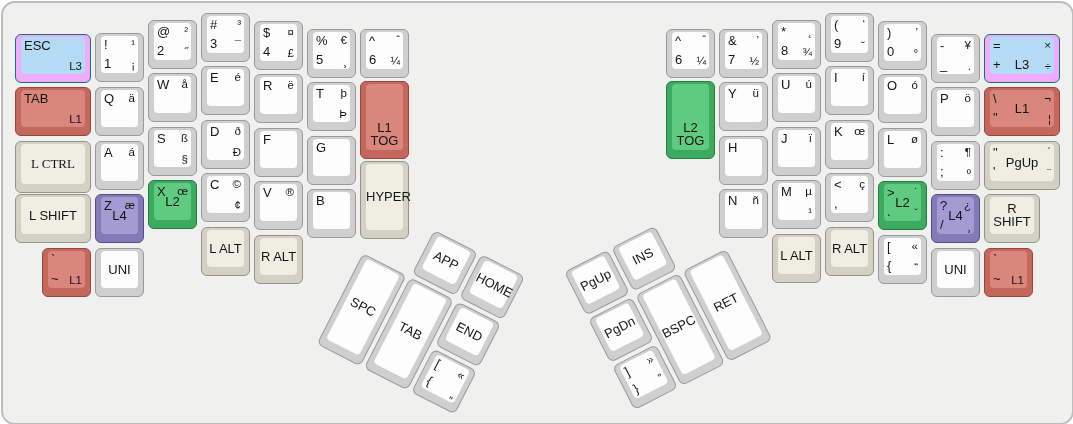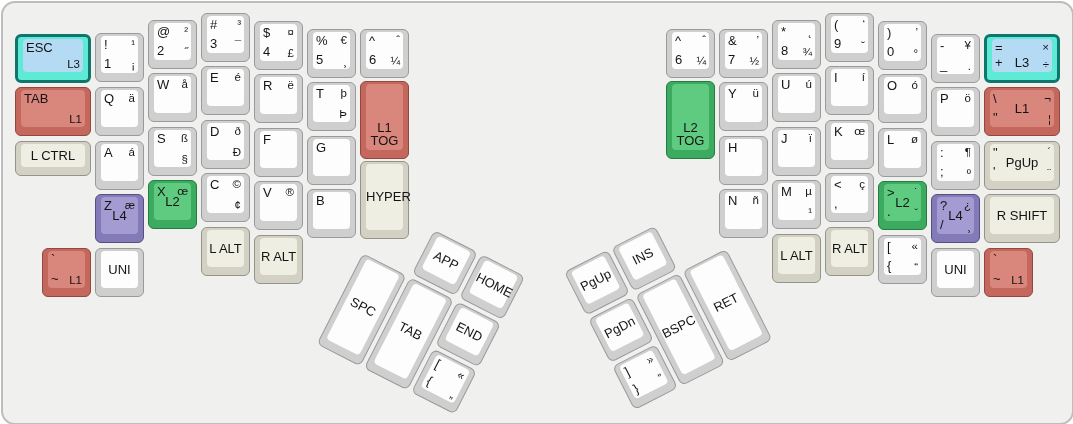--- a/index.html
+++ b/index.html
@@ -11,21 +11,21 @@
   .lab{position:absolute;line-height:1.05;color:#141414;white-space:pre-line;}
   .lab.tl{left:3px;top:2px;font-size:13px;}
   .lab.tr{right:3px;top:2px;font-size:11.5px;}
   .lab.bl{left:3px;bottom:2px;font-size:13px;}
   .lab.br{right:3px;bottom:2px;font-size:11.5px;}
   .lab.c{left:0;right:0;top:50%;transform:translateY(-50%);text-align:center;font-size:13px;}
   .lab.c.cb{top:auto;bottom:2px;transform:none;}
   
   .white{background:#cfcfcf;border:1px solid #9a9a9a;}   .white .ktop{background:#fdfdfd;}
   .beige{background:#d2d1c3;border:1px solid #95948a;}   .beige .ktop{background:#efeee2;}
-  .blue{background:#5eead4;border:3px solid #0f766e;}    .blue .ktop{background:#b4dbf3;}
+  .blue{background:#f0abfc;border:1px solid #0f766e;}    .blue .ktop{background:#b4dbf3;}
   .salmon{background:#c4685e;border:1px solid #93473f;}  .salmon .ktop{background:#d9867c;}
   .green{background:#3cab5f;border:1px solid #267a42;}   .green .ktop{background:#5fcb80;}
   .purple{background:#837ab8;border:1px solid #57507e;}  .purple .ktop{background:#a39bd2;}
   .thumb{position:absolute;width:0;height:0;}
 </style>
 </head>
 <body>
 
 <div id="stage">
   <div id="plate">
@@ -34,23 +34,28 @@
           <span class="lab tl">ESC</span>
           <span class="lab br">L3</span>
         </div>
       </div>
       <div class="key salmon" style="left: 12px; top: 84px; width: 76px; height: 49px;">
         <div class="ktop">
           <span class="lab tl">TAB</span>
           <span class="lab br">L1</span>
         </div>
       </div>
-      <div class="key beige" style="left: 12px; top: 138px; width: 76px; height: 35px;">
+      <div class="key beige" style="left: 12px; top: 138px; width: 76px; height: 52px; font-family: Liberation Serif, serif;">
         <div class="ktop">
           <span class="lab c">L CTRL</span>
+        </div>
+      </div>
+      <div class="key beige" style="left: 12px; top: 191px; width: 76px; height: 49px;">
+        <div class="ktop">
+          <span class="lab c">L SHIFT</span>
         </div>
       </div>
       <div class="key salmon" style="left: 39px; top: 245px; width: 49px; height: 49px;">
         <div class="ktop">
           <span class="lab tl">`</span>
           <span class="lab bl">~</span>
           <span class="lab br">L1</span>
         </div>
       </div>
       <div class="key white" style="left: 92px; top: 30px; width: 49px; height: 49px;">
@@ -416,21 +421,21 @@
       </div>
       <div class="key beige" style="left: 981px; top: 138px; width: 76px; height: 49px;">
         <div class="ktop">
           <span class="lab tl">"</span>
           <span class="lab tr">´</span>
           <span class="lab bl">'</span>
           <span class="lab br">¨</span>
           <span class="lab c">PgUp</span>
         </div>
       </div>
-      <div class="key beige" style="left: 981px; top: 191px; width: 76px; height: 49px;">
+      <div class="key beige" style="left: 981px; top: 191px; width: 56px; height: 49px;">
         <div class="ktop">
           <span class="lab c">R SHIFT</span>
         </div>
       </div>
       <div class="key salmon" style="left: 981px; top: 245px; width: 49px; height: 49px;">
         <div class="ktop">
           <span class="lab tl">`</span>
           <span class="lab bl">~</span>
           <span class="lab br">L1</span>
         </div>

